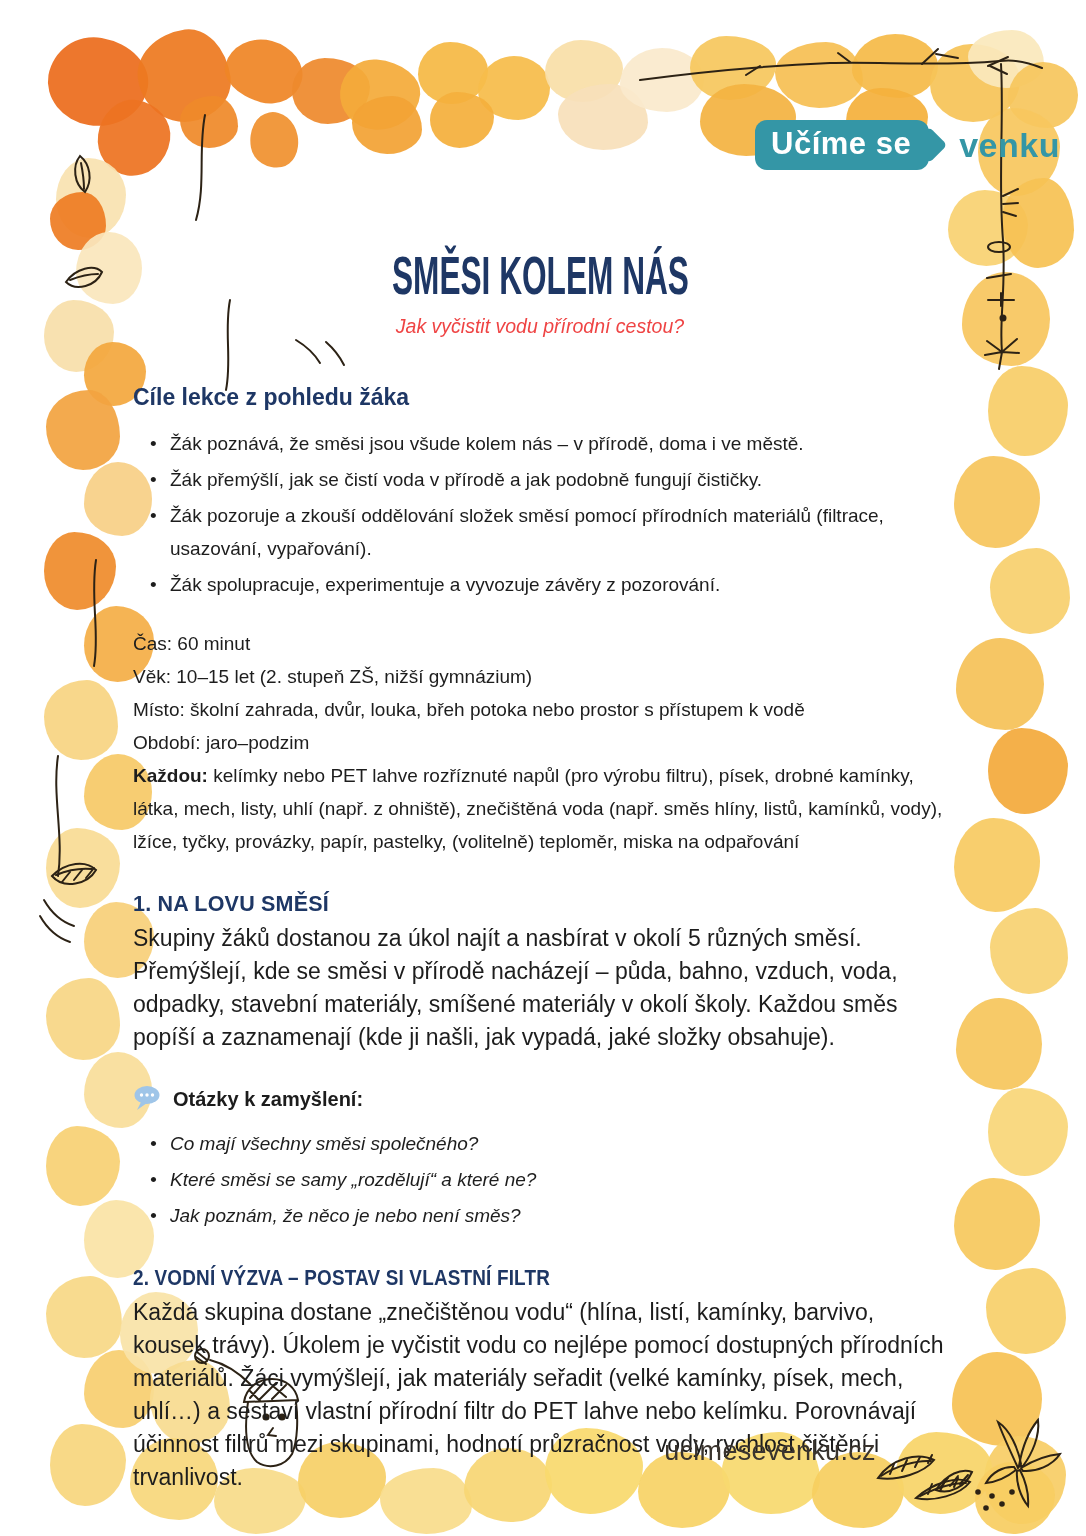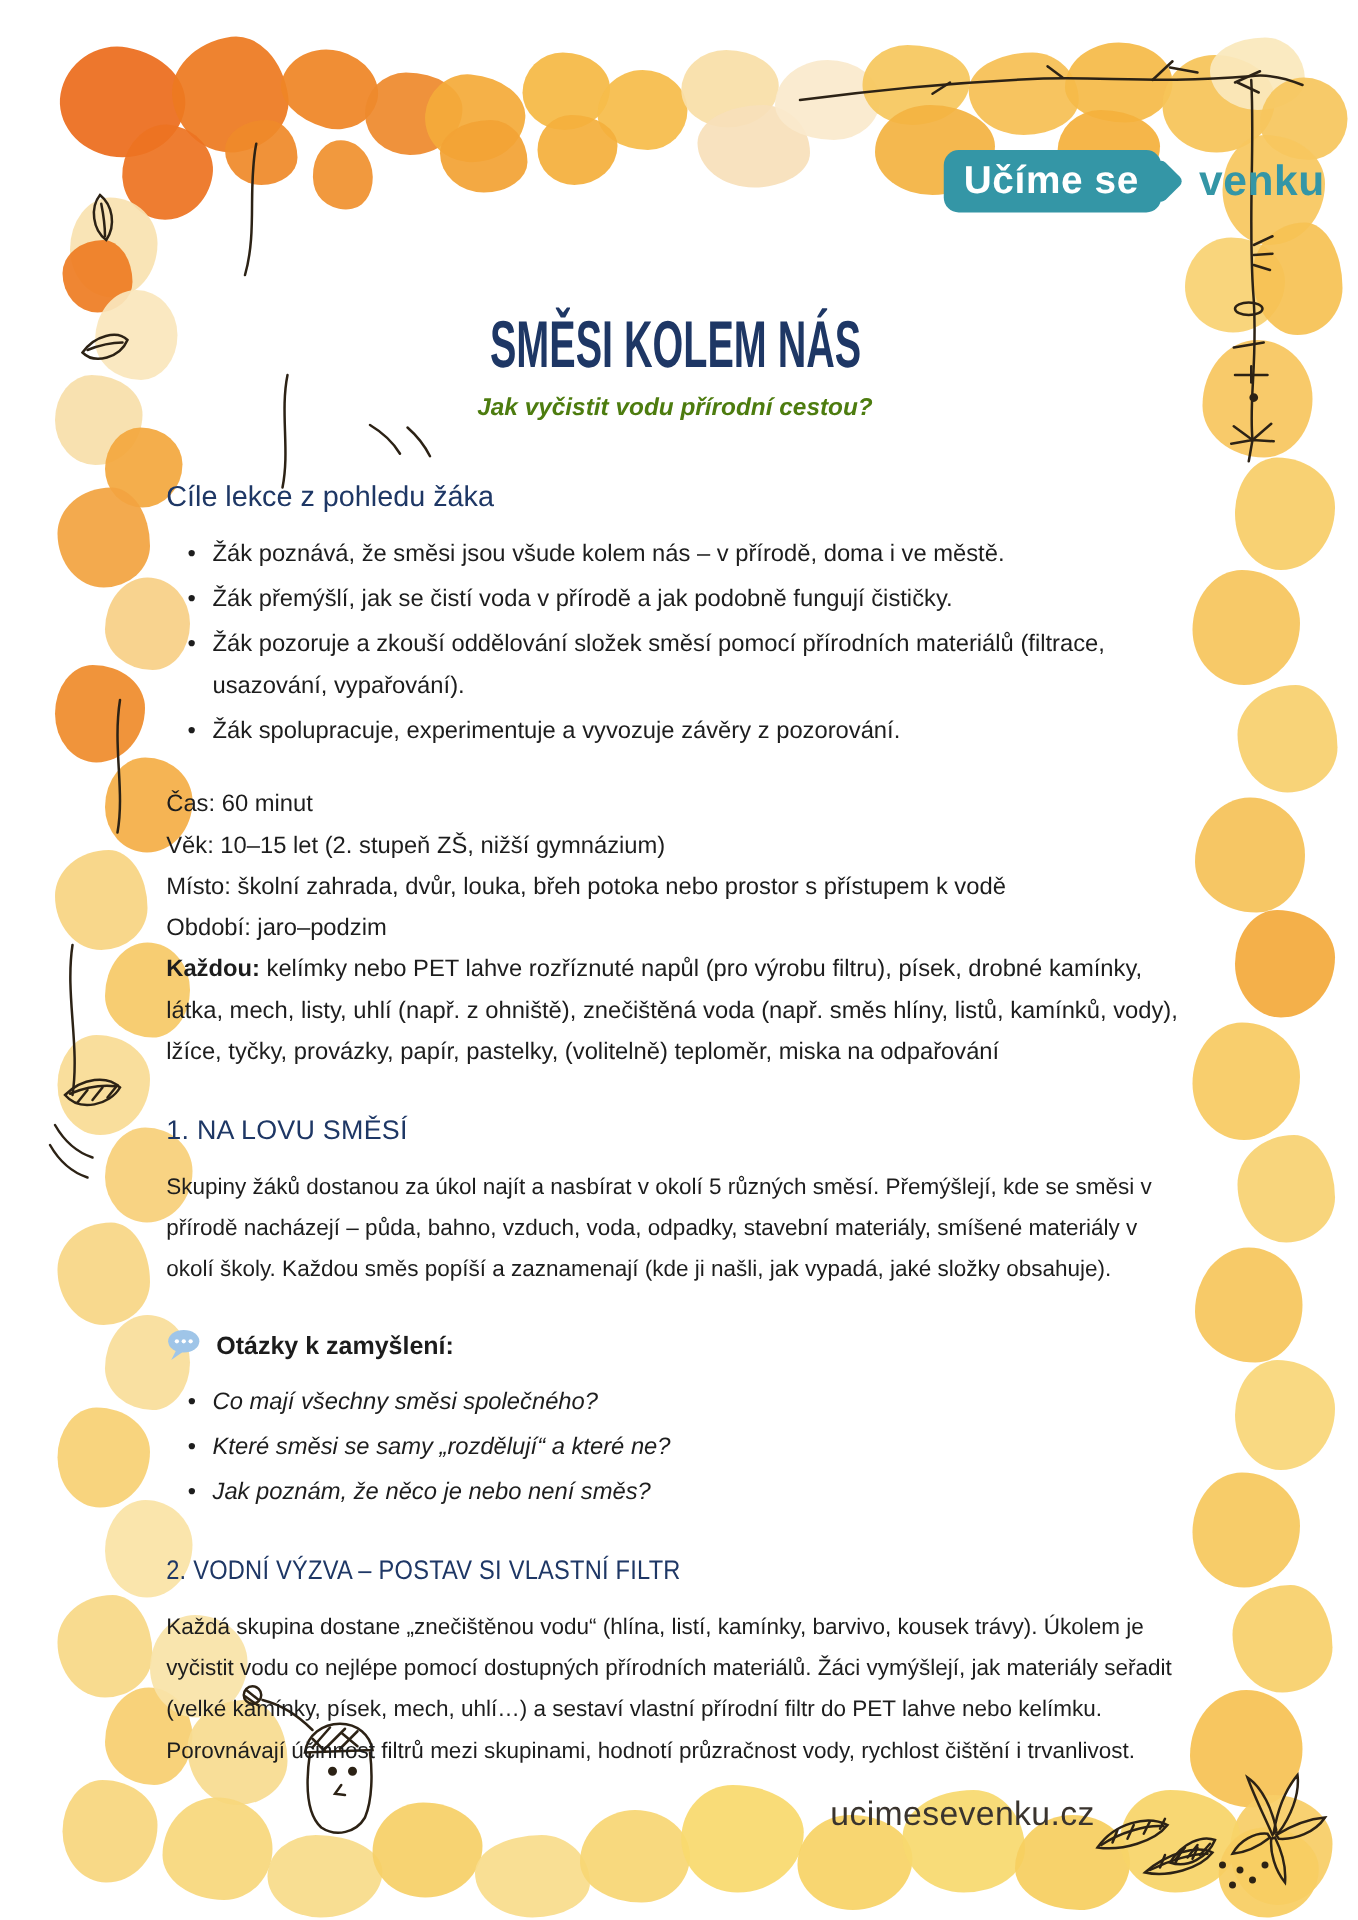--- a/index.html
+++ b/index.html
@@ -25,32 +25,32 @@
     content:""; position:absolute; right:-13px; top:50%;
     width:26px; height:26px; background:#3496a6;
     transform:translateY(-50%) rotate(45deg); border-radius:5px; z-index:-1;
   }
   .logo-suffix { color:#3496a6; font-size:34px; font-weight:bold; margin-left:30px; letter-spacing:0.5px; }
   
   .content { position:absolute; left:133px; top:210px; width:814px; z-index:2; }
   .title { text-align:center; color:#1e3765;margin-top:36px; }
   .title span { display:inline-block; font-size:51px; font-weight:bold; letter-spacing:0px;
     transform:scaleX(0.62) scaleY(1.04); transform-origin:center; white-space:nowrap; }
-  .subtitle { text-align:center; font-style:italic; font-weight:bold; font-size:19.5px; margin-top:10px; color:#4d7c0f; }
-  .h-blue { color:#1e3765; font-weight:normal; }
+  .subtitle { text-align:center; font-style:italic; font-weight:normal; font-size:19.5px; margin-top:10px; color:#ef4444; }
+  .h-blue { color:#1e3765; font-weight:bold; }
   .goals-heading { font-size:23px; margin-top:46px; }
   ul.bullets { list-style:none; margin-top:16px; }
   ul.bullets li { position:relative; padding-left:37px; line-height:33px; font-size:19px; margin-bottom:3px; }
   ul.bullets li::before { content:"•"; position:absolute; left:17px; font-size:19px; }
   .meta { margin-top:26px; line-height:33px; font-size:19px; }
   .meta p { line-height:33px; }
   .bold { font-weight:bold; }
   .sec-heading { font-size:21.5px; margin-top:34px; letter-spacing:0.2px; }
   .sec-heading.condensed span { display:inline-block; transform:scaleX(0.88); transform-origin:left; white-space:nowrap; }
-  .body-p { margin-top:16px; font-size:18px; line-height:33px; }
+  .body-p { margin-top:5px; font-size:23px; line-height:33px; }
   .questions { margin-top:34px; }
   .q-heading { display:flex; align-items:center; gap:10px; font-size:20px; font-weight:bold; color:#1c1c1c; }
   .q-heading svg { flex:0 0 auto; margin-top:-4px; }
   ul.bullets.italic li { font-style:italic; }
   .footer {
     position:absolute; left:600px; top:1436px; width:340px; z-index:2;
     font-size:27px; color:#3a342e; text-align:center; letter-spacing:0.3px;
   }
 </style>
 </head>

